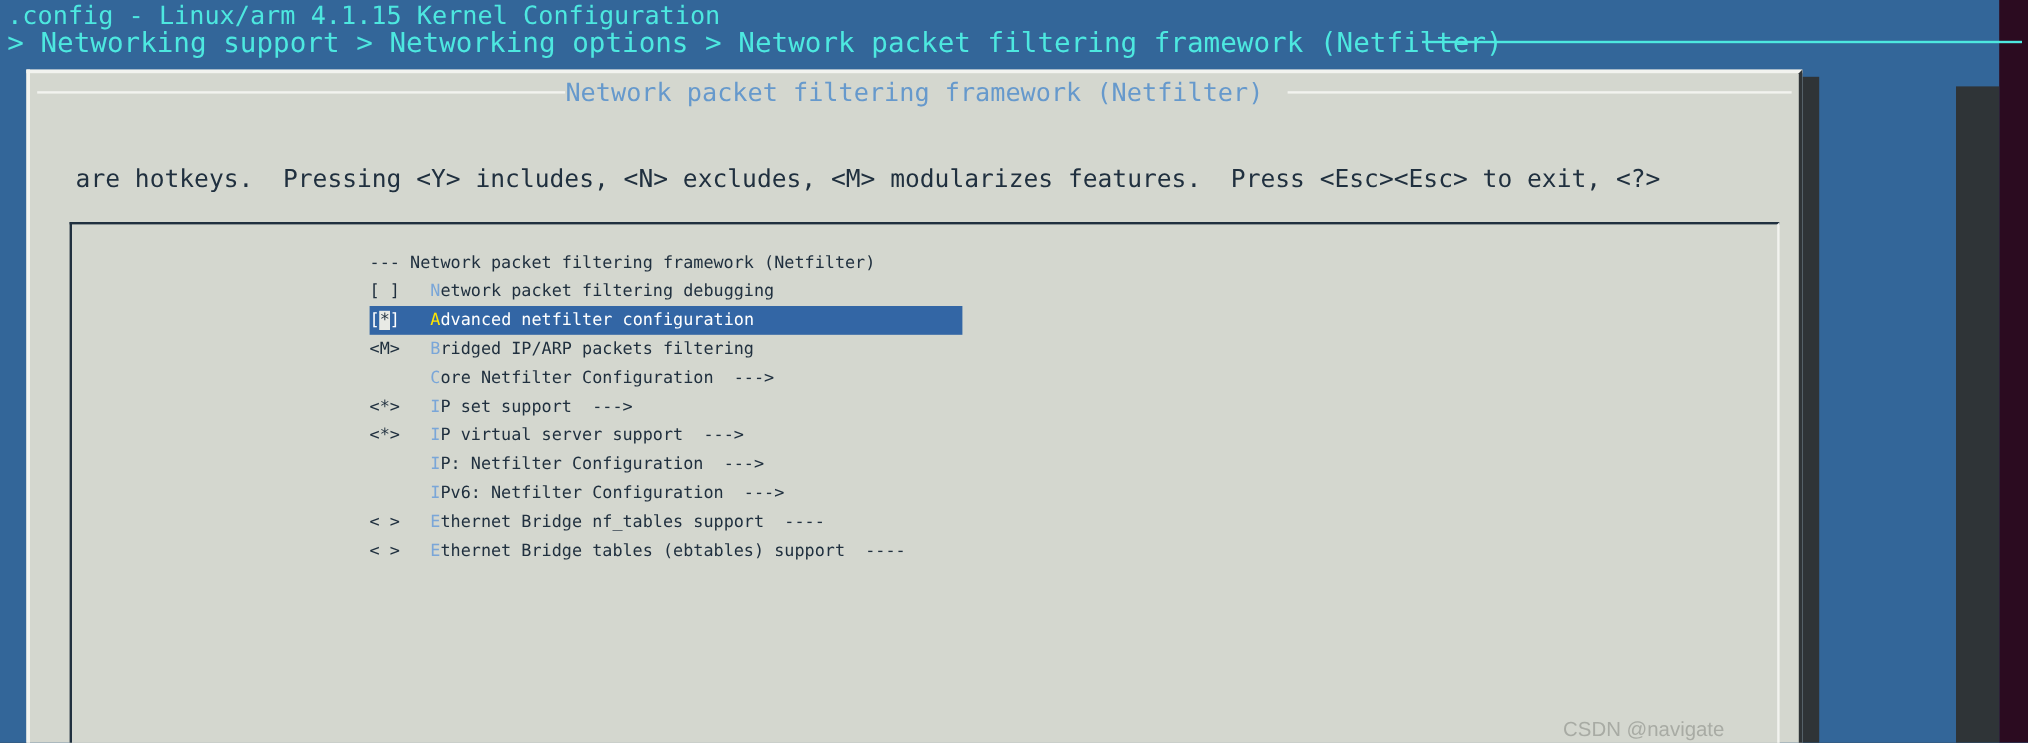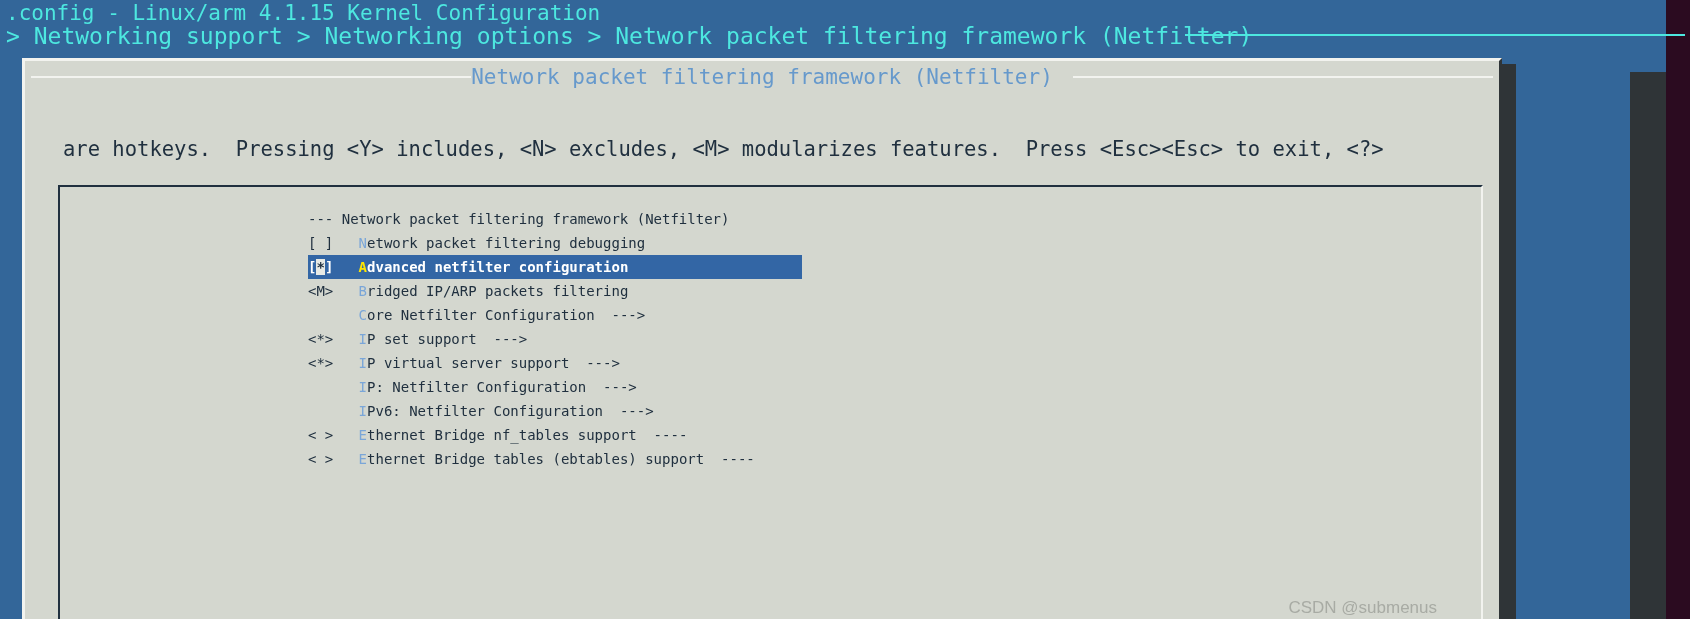--- a/index.html
+++ b/index.html
@@ -167,21 +167,21 @@
   }
   .row .tag {
     color: #20303f;
   }
   .row .hot {
     color: #7aa6d8;
   }
   .row.selected {
     background: #3366a5;
     color: #ffffff;
-    font-weight: bold;
+    font-weight: normal;
     width: 494px;
   }
   .row.selected .tag {
     color: #ffffff;
   }
   .row.selected .hot {
     color: #ffe600;
   }
   .row.selected .cursor {
     background: #e8eae5;
@@ -223,16 +223,16 @@
 
     <div class="help">
       <div>are hotkeys.  Pressing &lt;Y&gt; includes, &lt;N&gt; excludes, &lt;M&gt; modularizes features.  Press &lt;Esc&gt;&lt;Esc&gt; to exit, &lt;?&gt;</div>
       <div>for Help, &lt;/&gt; for Search.  Legend: [*] built-in  [ ] excluded  &lt;M&gt; module  &lt; &gt; module capable</div>
     </div>
 
     <div class="listbox">
       <div class="menu" id="menu-rows"><div class="row"><span class="tag">---</span><span></span><span> Network packet filtering framework (Netfilter)</span></div><div class="row"><span class="tag">[ ]</span><span>   </span><span class="hot">N</span><span>etwork packet filtering debugging</span></div><div class="row selected"><span class="tag"><span>[</span><span class="cursor">*</span><span>]</span></span><span>   </span><span class="hot">A</span><span>dvanced netfilter configuration</span></div><div class="row"><span class="tag">&lt;M&gt;</span><span>   </span><span class="hot">B</span><span>ridged IP/ARP packets filtering</span></div><div class="row"><span class="tag">   </span><span>   </span><span class="hot">C</span><span>ore Netfilter Configuration  ---&gt;</span></div><div class="row"><span class="tag">&lt;*&gt;</span><span>   </span><span class="hot">I</span><span>P set support  ---&gt;</span></div><div class="row"><span class="tag">&lt;*&gt;</span><span>   </span><span class="hot">I</span><span>P virtual server support  ---&gt;</span></div><div class="row"><span class="tag">   </span><span>   </span><span class="hot">I</span><span>P: Netfilter Configuration  ---&gt;</span></div><div class="row"><span class="tag">   </span><span>   </span><span class="hot">I</span><span>Pv6: Netfilter Configuration  ---&gt;</span></div><div class="row"><span class="tag">&lt; &gt;</span><span>   </span><span class="hot">E</span><span>thernet Bridge nf_tables support  ----</span></div><div class="row"><span class="tag">&lt; &gt;</span><span>   </span><span class="hot">E</span><span>thernet Bridge tables (ebtables) support  ----</span></div></div>
     </div>
 
-    <div class="watermark">CSDN @submenus</div>
+    <div class="watermark">CSDN @navigate</div>
   </div>
 
 </div>
 
 </body></html>

